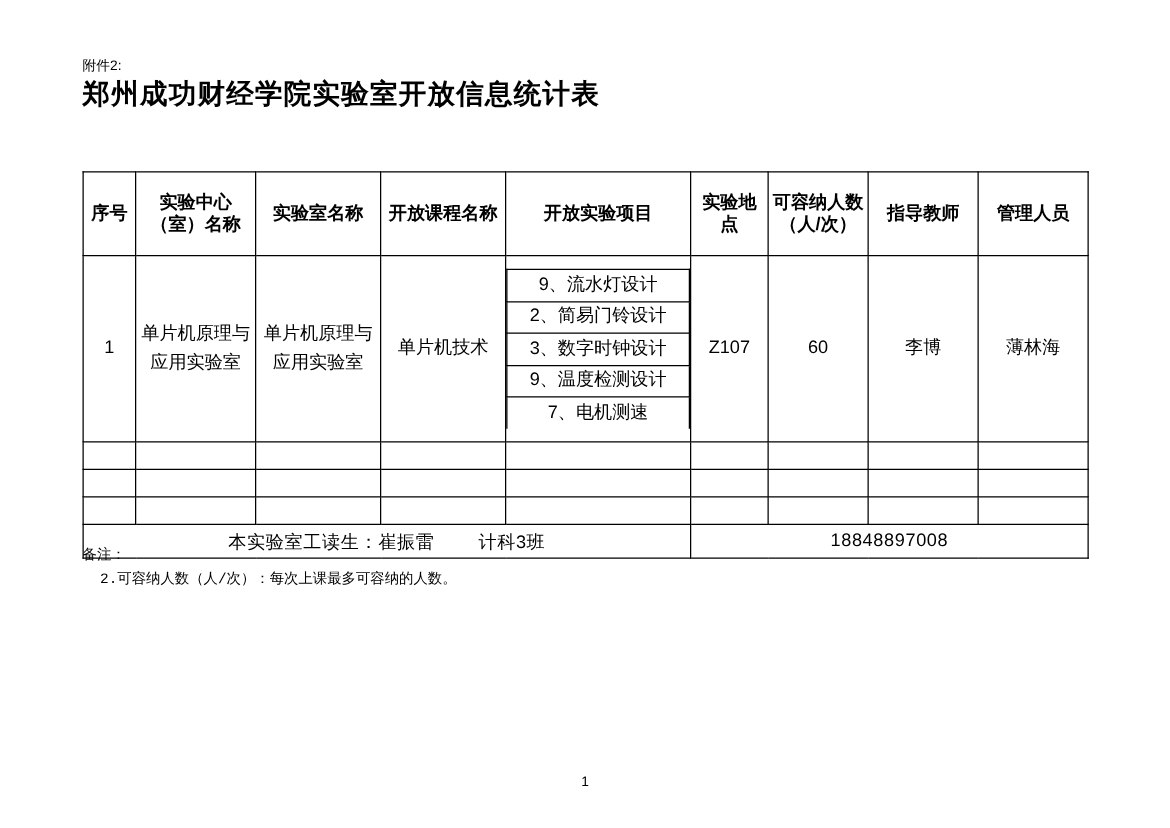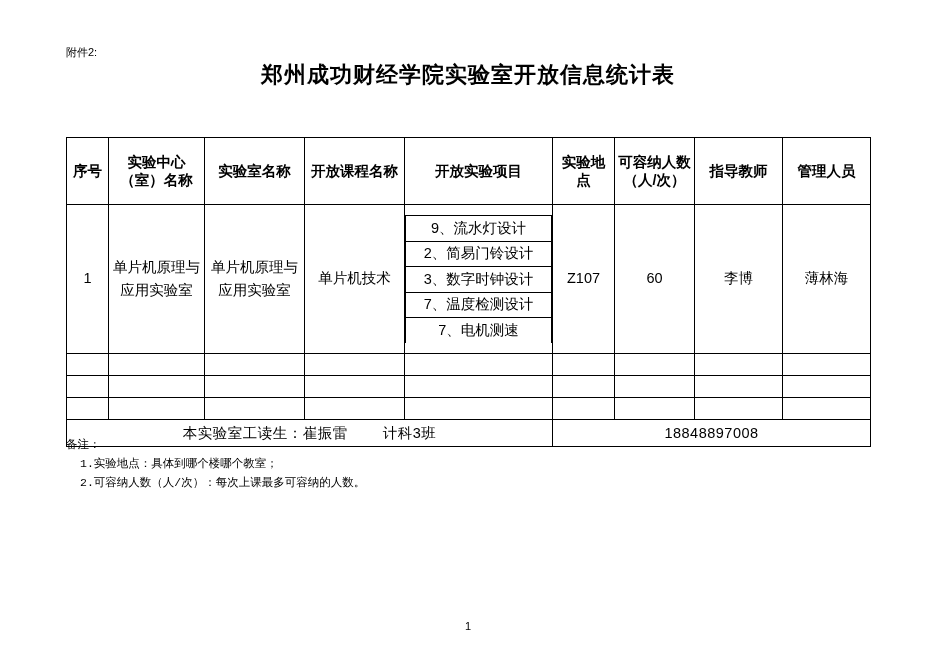--- a/index.html
+++ b/index.html
@@ -26,21 +26,20 @@
     top: 45px;
     font-size: 11px;
     color: #000;
     font-family: "Liberation Sans", sans-serif;
   }
   .doc-title {
     position: absolute;
     left: 66px;
     top: 60px;
     width: 804px;
-    text-align: center;
     font-size: 22px;
     font-weight: bold;
     letter-spacing: 1px;
     font-family: "Liberation Sans", sans-serif;
   }
   table.main {
     position: absolute;
     left: 66px;
     top: 93px;
     width: 804px;
@@ -180,21 +179,21 @@
               <tr>
                   <td>9、流水灯设计</td>
                 </tr>
               <tr>
                   <td>2、简易门铃设计</td>
                 </tr>
               <tr>
                   <td>3、数字时钟设计</td>
                 </tr>
               <tr>
-                  <td>7、温度检测设计</td>
+                  <td>9、温度检测设计</td>
                 </tr>
               <tr>
                   <td>7、电机测速</td>
                 </tr>
             </tbody>
           </table>
         </td>
         <td class="body-cell tall">Z107</td>
         <td class="body-cell tall">60</td>
         <td class="body-cell tall">李博</td>
@@ -243,19 +242,18 @@
           <span style="display:inline-block;width:26px"></span>
           <span>计科3班</span>
         </td>
         <td class="footer-cell" colspan="4">18848897008</td>
       </tr>
     </tbody>
   </table>
 
   <div class="notes">
     <div>备注：</div>
-    <div class="note-indent">1.实验地点：具体到哪个楼哪个教室；</div>
     <div class="note-indent">2.可容纳人数（人/次）：每次上课最多可容纳的人数。</div>
   </div>
 
   <div class="page-number">1</div>
 
 </div>
 
 </body></html>

